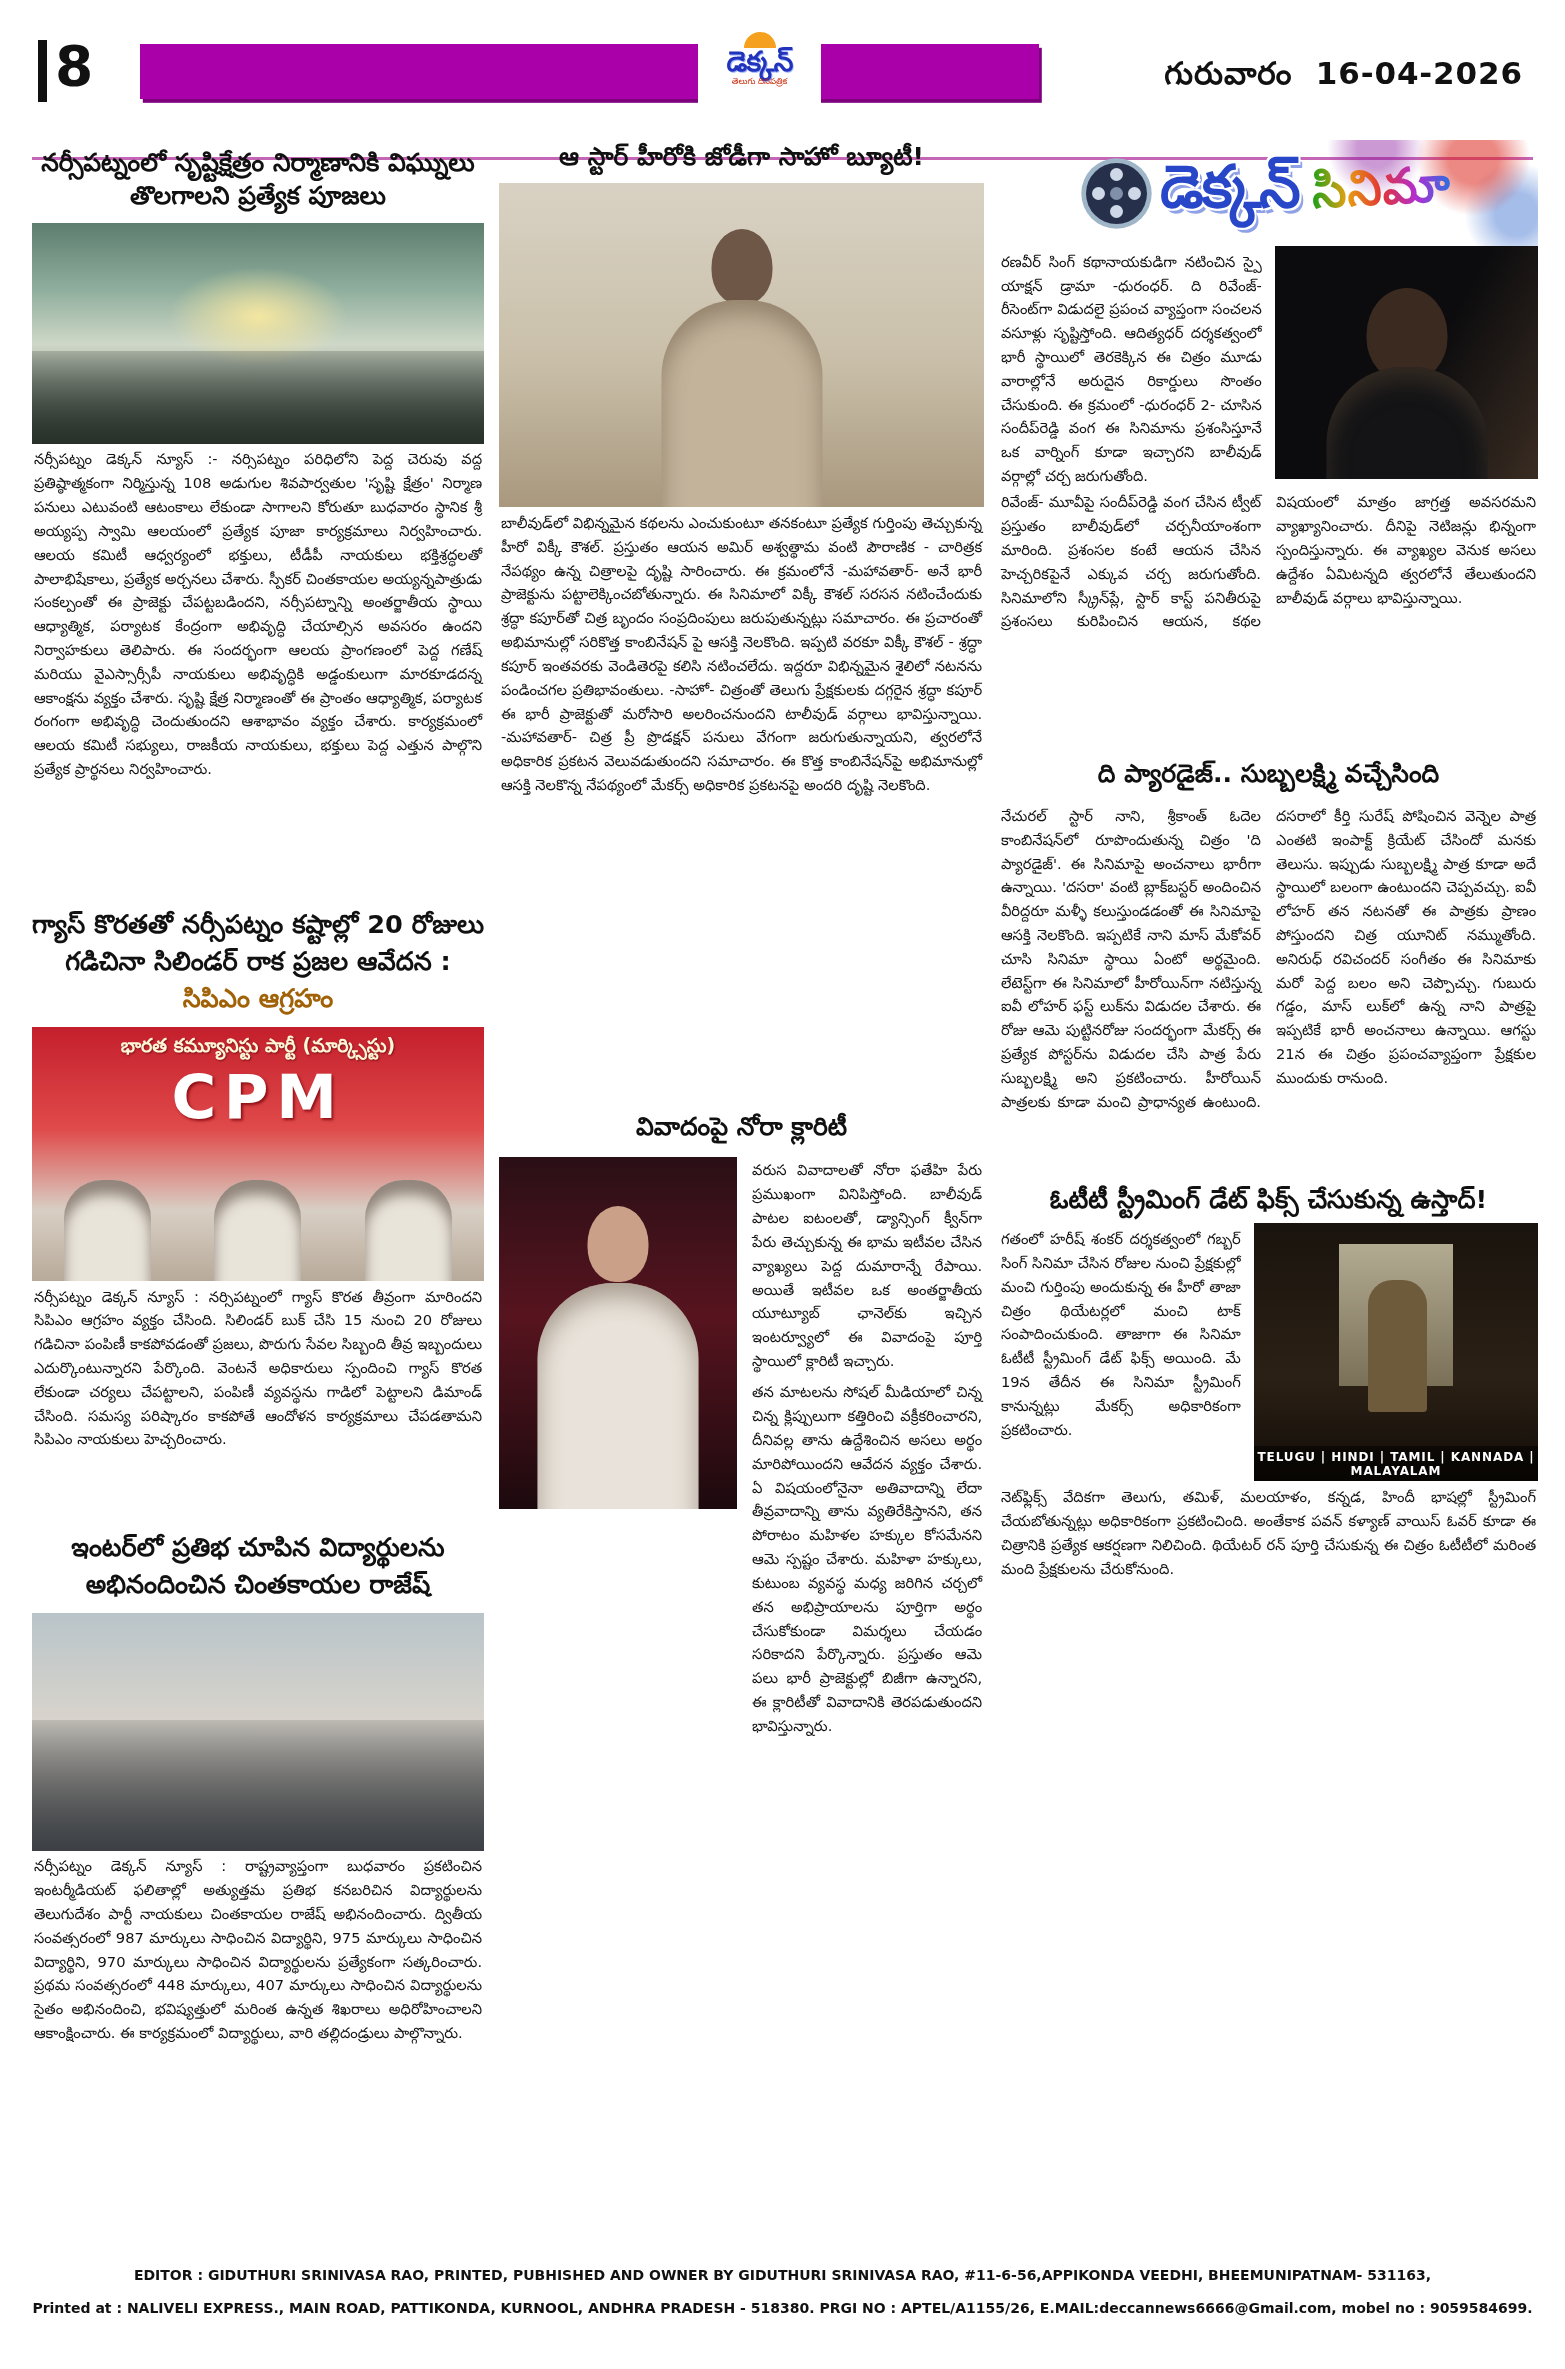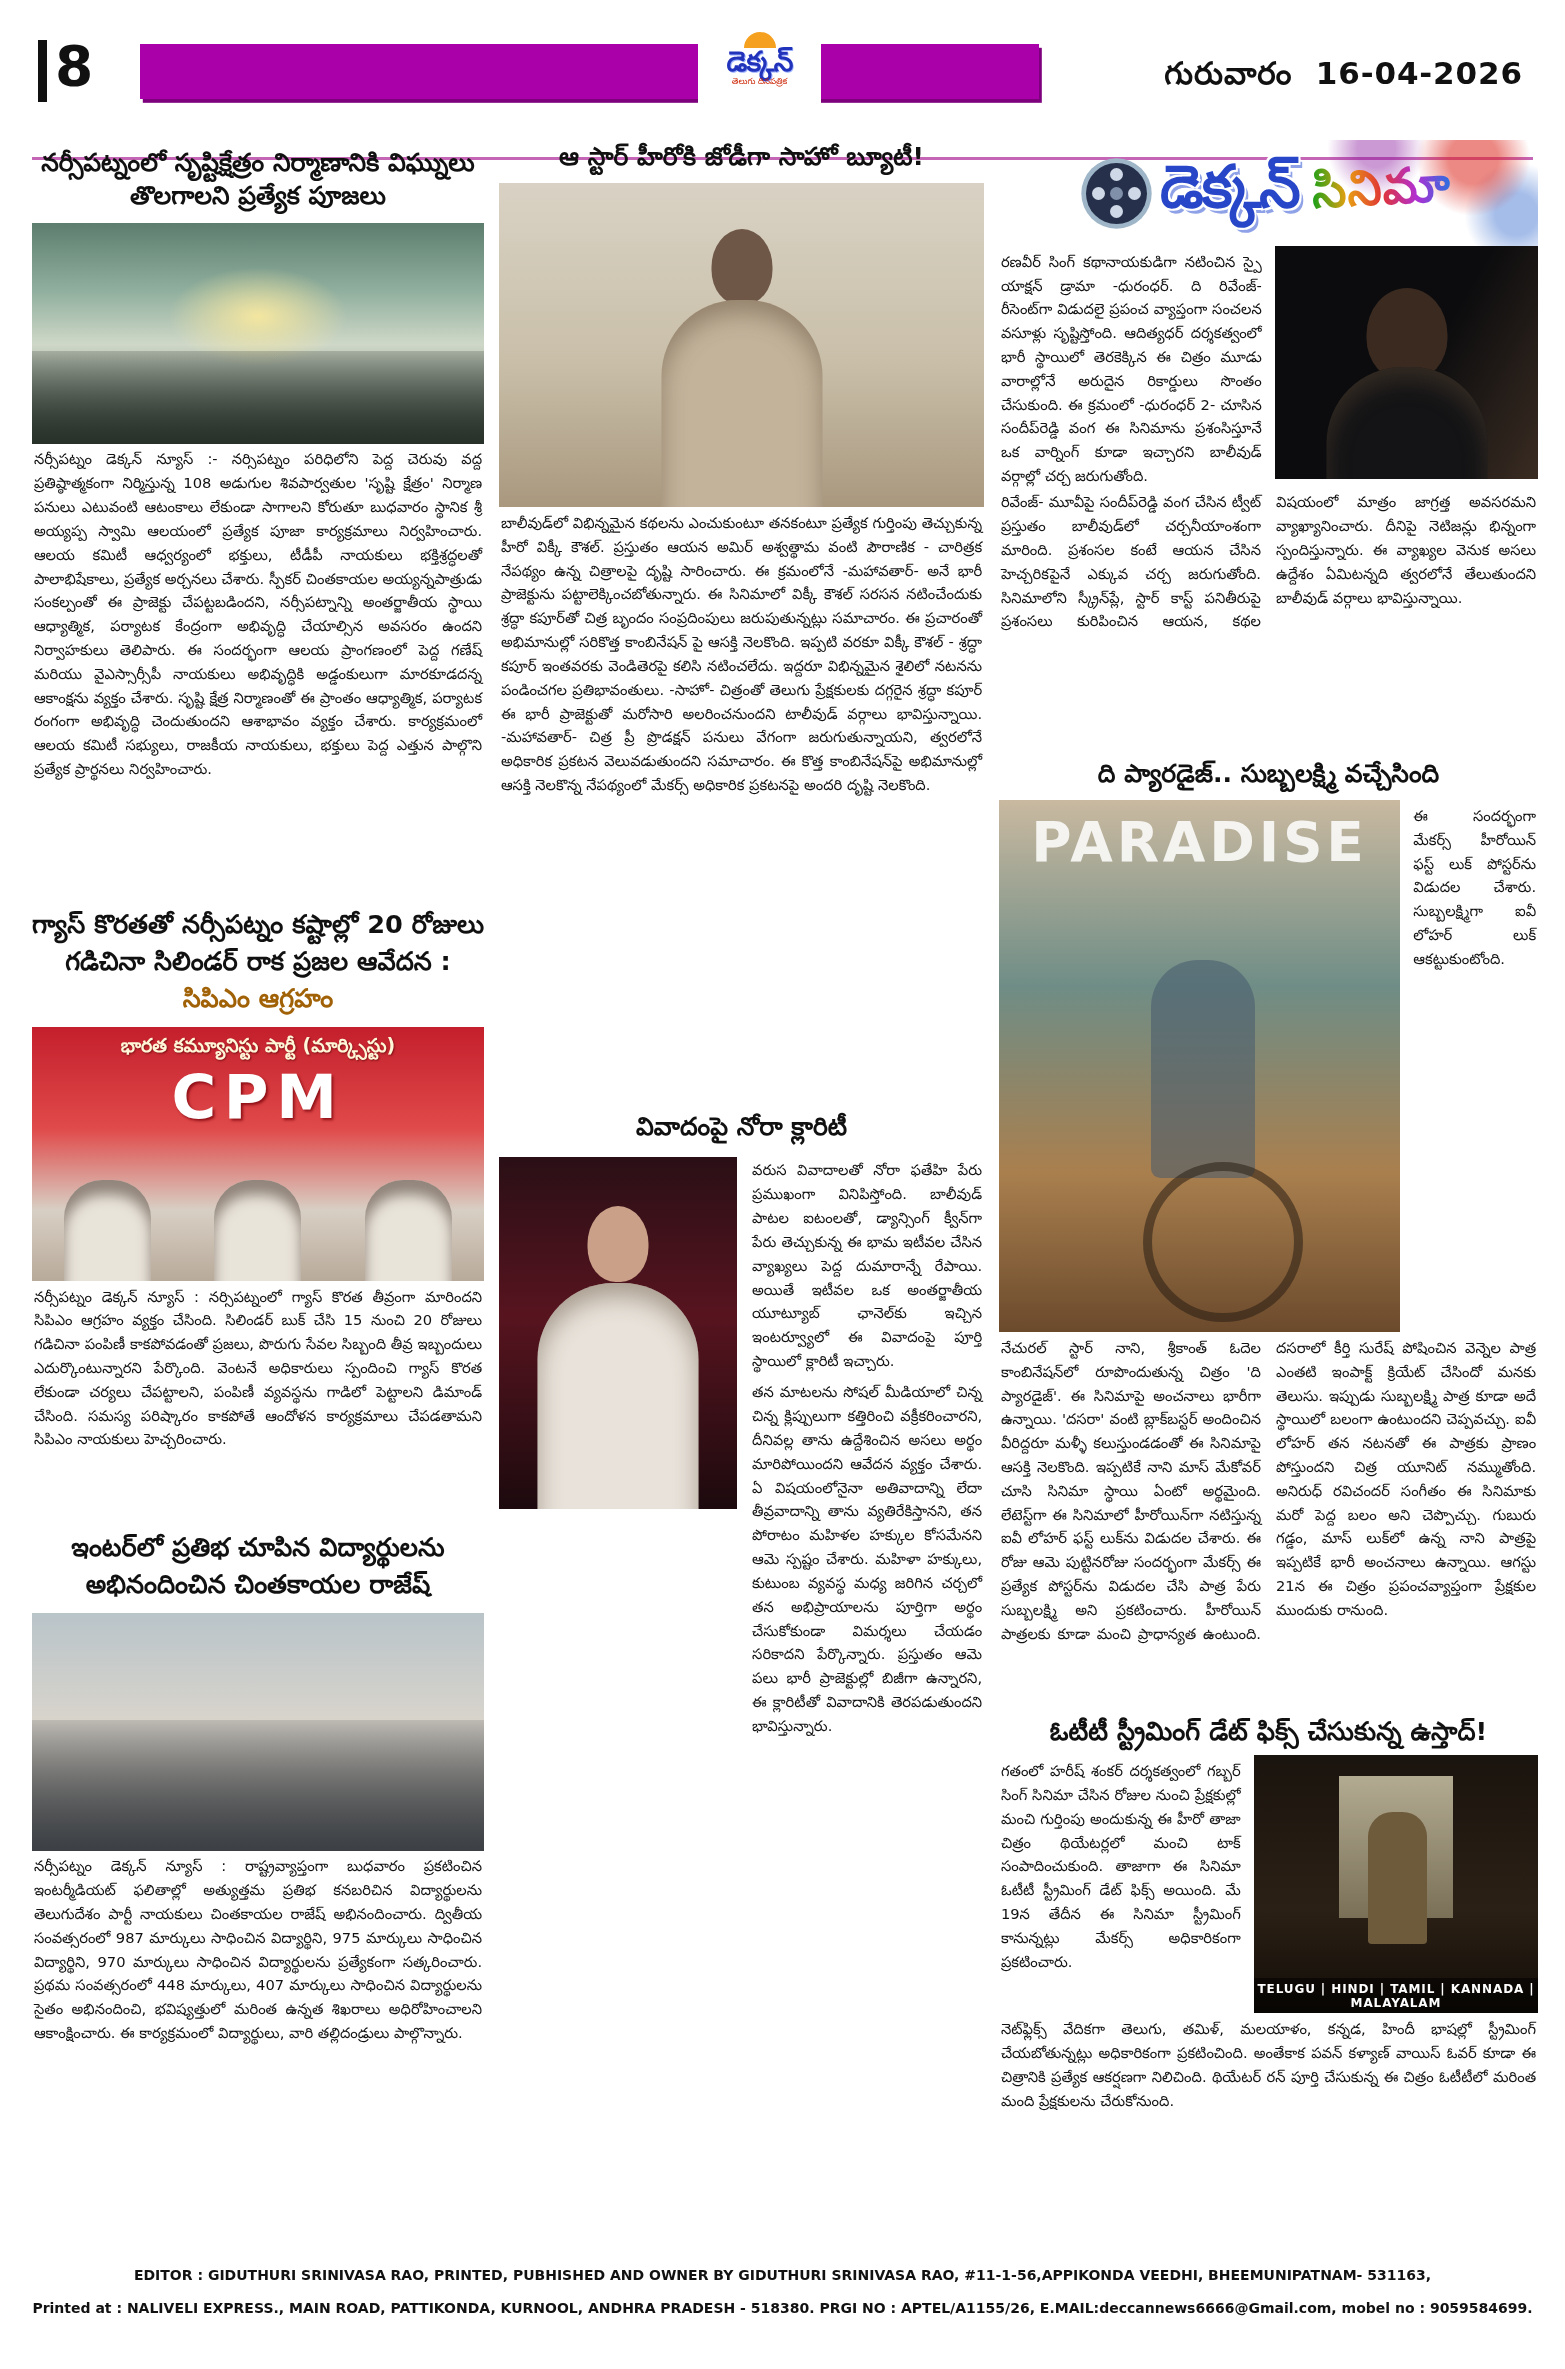--- a/index.html
+++ b/index.html
@@ -164,42 +164,34 @@
       <div class="row">
         <div class="grow body-txt" style="height:233px;">రణవీర్ సింగ్ కథానాయకుడిగా నటించిన స్పై యాక్షన్ డ్రామా -ధురంధర్. ది రివేంజ్- రీసెంట్‌గా విడుదలై ప్రపంచ వ్యాప్తంగా సంచలన వసూళ్లు సృష్టిస్తోంది. ఆదిత్యధర్ దర్శకత్వంలో భారీ స్థాయిలో తెరకెక్కిన ఈ చిత్రం మూడు వారాల్లోనే అరుదైన రికార్డులు సొంతం చేసుకుంది. ఈ క్రమంలో -ధురంధర్ 2- చూసిన సందీప్‌రెడ్డి వంగ ఈ సినిమాను ప్రశంసిస్తూనే ఒక వార్నింగ్ కూడా ఇచ్చారని బాలీవుడ్ వర్గాల్లో చర్చ జరుగుతోంది.</div>
         <div class="ph ph-sandeep">
           <div class="figure fig-head"></div>
           <div class="figure fig-torso"></div>
         </div>
       </div>
       <div class="body-txt two-col" style="height:257px;">రివేంజ్- మూవీపై సందీప్‌రెడ్డి వంగ చేసిన ట్వీట్ ప్రస్తుతం బాలీవుడ్‌లో చర్చనీయాంశంగా మారింది. ప్రశంసల కంటే ఆయన చేసిన హెచ్చరికపైనే ఎక్కువ చర్చ జరుగుతోంది. సినిమాలోని స్క్రీన్‌ప్లే, స్టార్ కాస్ట్ పనితీరుపై ప్రశంసలు కురిపించిన ఆయన, కథల విషయంలో మాత్రం జాగ్రత్త అవసరమని వ్యాఖ్యానించారు. దీనిపై నెటిజన్లు భిన్నంగా స్పందిస్తున్నారు. ఈ వ్యాఖ్యల వెనుక అసలు ఉద్దేశం ఏమిటన్నది త్వరలోనే తేలుతుందని బాలీవుడ్ వర్గాలు భావిస్తున్నాయి.</div>
 
       <h2 class="head-xl">ది ప్యారడైజ్.. సుబ్బలక్ష్మి వచ్చేసింది</h2>
-      <div class="row">
-        <div class="ph ph-paradise">
-          <div class="paradise-word">PARADISE</div>
-          <div class="cyclist"></div>
-          <div class="wheel"></div>
-        </div>
-        <div class="grow body-txt">ఈ సందర్భంగా మేకర్స్ హీరోయిన్ ఫస్ట్ లుక్ పోస్టర్‌ను విడుదల చేశారు. సుబ్బలక్ష్మిగా ఐవీ లోహర్ లుక్ ఆకట్టుకుంటోంది.</div>
-      </div>
       <div class="body-txt two-col" style="height:371px;">నేచురల్ స్టార్ నాని, శ్రీకాంత్ ఓదెల కాంబినేషన్‌లో రూపొందుతున్న చిత్రం 'ది ప్యారడైజ్'. ఈ సినిమాపై అంచనాలు భారీగా ఉన్నాయి. 'దసరా' వంటి బ్లాక్‌బస్టర్ అందించిన వీరిద్దరూ మళ్ళీ కలుస్తుండడంతో ఈ సినిమాపై ఆసక్తి నెలకొంది. ఇప్పటికే నాని మాస్ మేకోవర్ చూసి సినిమా స్థాయి ఏంటో అర్థమైంది. లేటెస్ట్‌గా ఈ సినిమాలో హీరోయిన్‌గా నటిస్తున్న ఐవీ లోహర్ ఫస్ట్ లుక్‌ను విడుదల చేశారు. ఈ రోజు ఆమె పుట్టినరోజు సందర్భంగా మేకర్స్ ఈ ప్రత్యేక పోస్టర్‌ను విడుదల చేసి పాత్ర పేరు సుబ్బలక్ష్మి అని ప్రకటించారు. హీరోయిన్ పాత్రలకు కూడా మంచి ప్రాధాన్యత ఉంటుంది. దసరాలో కీర్తి సురేష్ పోషించిన వెన్నెల పాత్ర ఎంతటి ఇంపాక్ట్ క్రియేట్ చేసిందో మనకు తెలుసు. ఇప్పుడు సుబ్బలక్ష్మి పాత్ర కూడా అదే స్థాయిలో బలంగా ఉంటుందని చెప్పవచ్చు. ఐవీ లోహర్ తన నటనతో ఈ పాత్రకు ప్రాణం పోస్తుందని చిత్ర యూనిట్ నమ్ముతోంది. అనిరుధ్ రవిచందర్ సంగీతం ఈ సినిమాకు మరో పెద్ద బలం అని చెప్పొచ్చు. గుబురు గడ్డం, మాస్ లుక్‌లో ఉన్న నాని పాత్రపై ఇప్పటికే భారీ అంచనాలు ఉన్నాయి. ఆగస్టు 21న ఈ చిత్రం ప్రపంచవ్యాప్తంగా ప్రేక్షకుల ముందుకు రానుంది.</div>
 
       <h2 class="head-lg" style="padding:1.9px 0 5.7px;">ఓటీటీ స్ట్రీమింగ్ డేట్ ఫిక్స్ చేసుకున్న ఉస్తాద్!</h2>
       <div class="row">
         <div class="grow body-txt">గతంలో హరీష్ శంకర్ దర్శకత్వంలో గబ్బర్ సింగ్ సినిమా చేసిన రోజుల నుంచి ప్రేక్షకుల్లో మంచి గుర్తింపు అందుకున్న ఈ హీరో తాజా చిత్రం థియేటర్లలో మంచి టాక్ సంపాదించుకుంది. తాజాగా ఈ సినిమా ఓటీటీ స్ట్రీమింగ్ డేట్ ఫిక్స్ అయింది. మే 19న తేదీన ఈ సినిమా స్ట్రీమింగ్ కానున్నట్లు మేకర్స్ అధికారికంగా ప్రకటించారు.</div>
         <div class="ph ph-ustaad">
           <div class="window"></div>
           <div class="chairman"></div>
           <div class="lang-strip">TELUGU | HINDI | TAMIL | KANNADA | MALAYALAM</div>
         </div>
       </div>
       <div class="body-txt" style="flex:1;">నెట్‌ఫ్లిక్స్ వేదికగా తెలుగు, తమిళ్, మలయాళం, కన్నడ, హిందీ భాషల్లో స్ట్రీమింగ్ చేయబోతున్నట్లు అధికారికంగా ప్రకటించింది. అంతేకాక పవన్ కళ్యాణ్ వాయిస్ ఓవర్ కూడా ఈ చిత్రానికి ప్రత్యేక ఆకర్షణగా నిలిచింది. థియేటర్ రన్ పూర్తి చేసుకున్న ఈ చిత్రం ఓటీటీలో మరింత మంది ప్రేక్షకులను చేరుకోనుంది.</div>
     </div>
   </div>
 
   <div class="footer">
-    <div>EDITOR : GIDUTHURI SRINIVASA RAO, PRINTED, PUBHISHED AND OWNER BY GIDUTHURI SRINIVASA RAO, #11-1-56,APPIKONDA VEEDHI, BHEEMUNIPATNAM- 531163,</div>
+    <div>EDITOR : GIDUTHURI SRINIVASA RAO, PRINTED, PUBHISHED AND OWNER BY GIDUTHURI SRINIVASA RAO, #11-6-56,APPIKONDA VEEDHI, BHEEMUNIPATNAM- 531163,</div>
     <div>Printed at : NALIVELI EXPRESS., MAIN ROAD, PATTIKONDA, KURNOOL, ANDHRA PRADESH - 518380. PRGI NO : APTEL/A1155/26, E.MAIL:deccannews6666@Gmail.com, mobel no : 9059584699.</div>
   </div>
 
 </div>
 
 
 </body></html>

